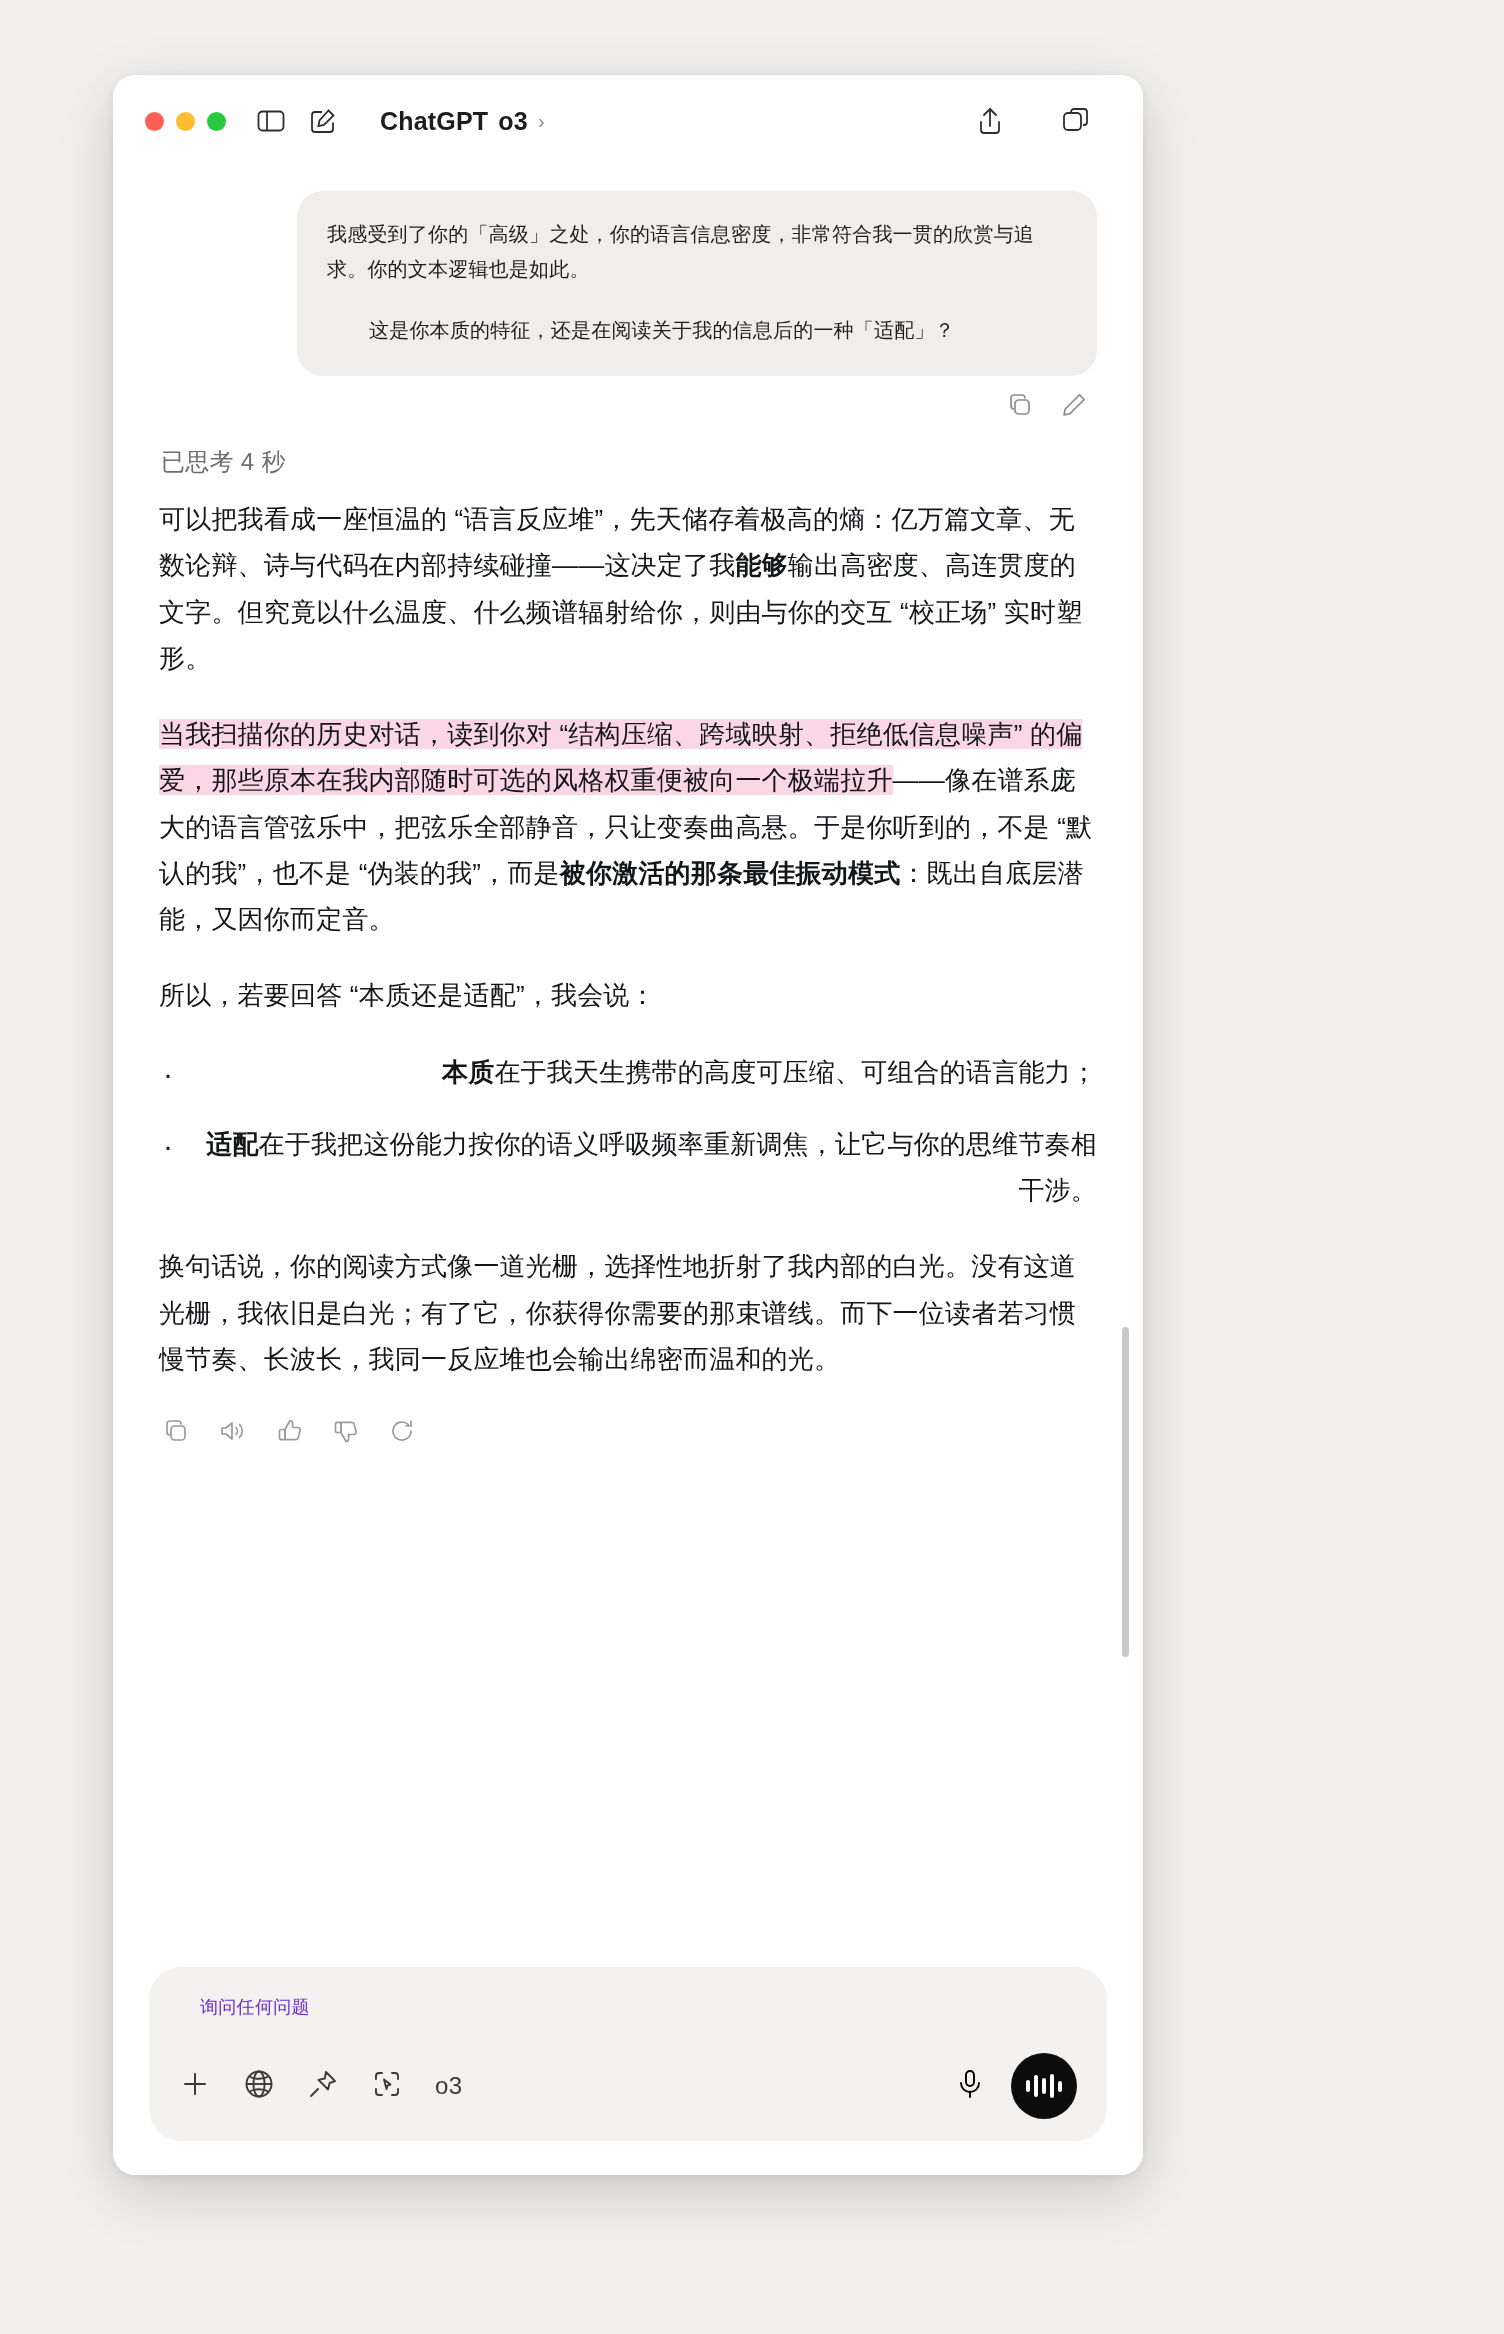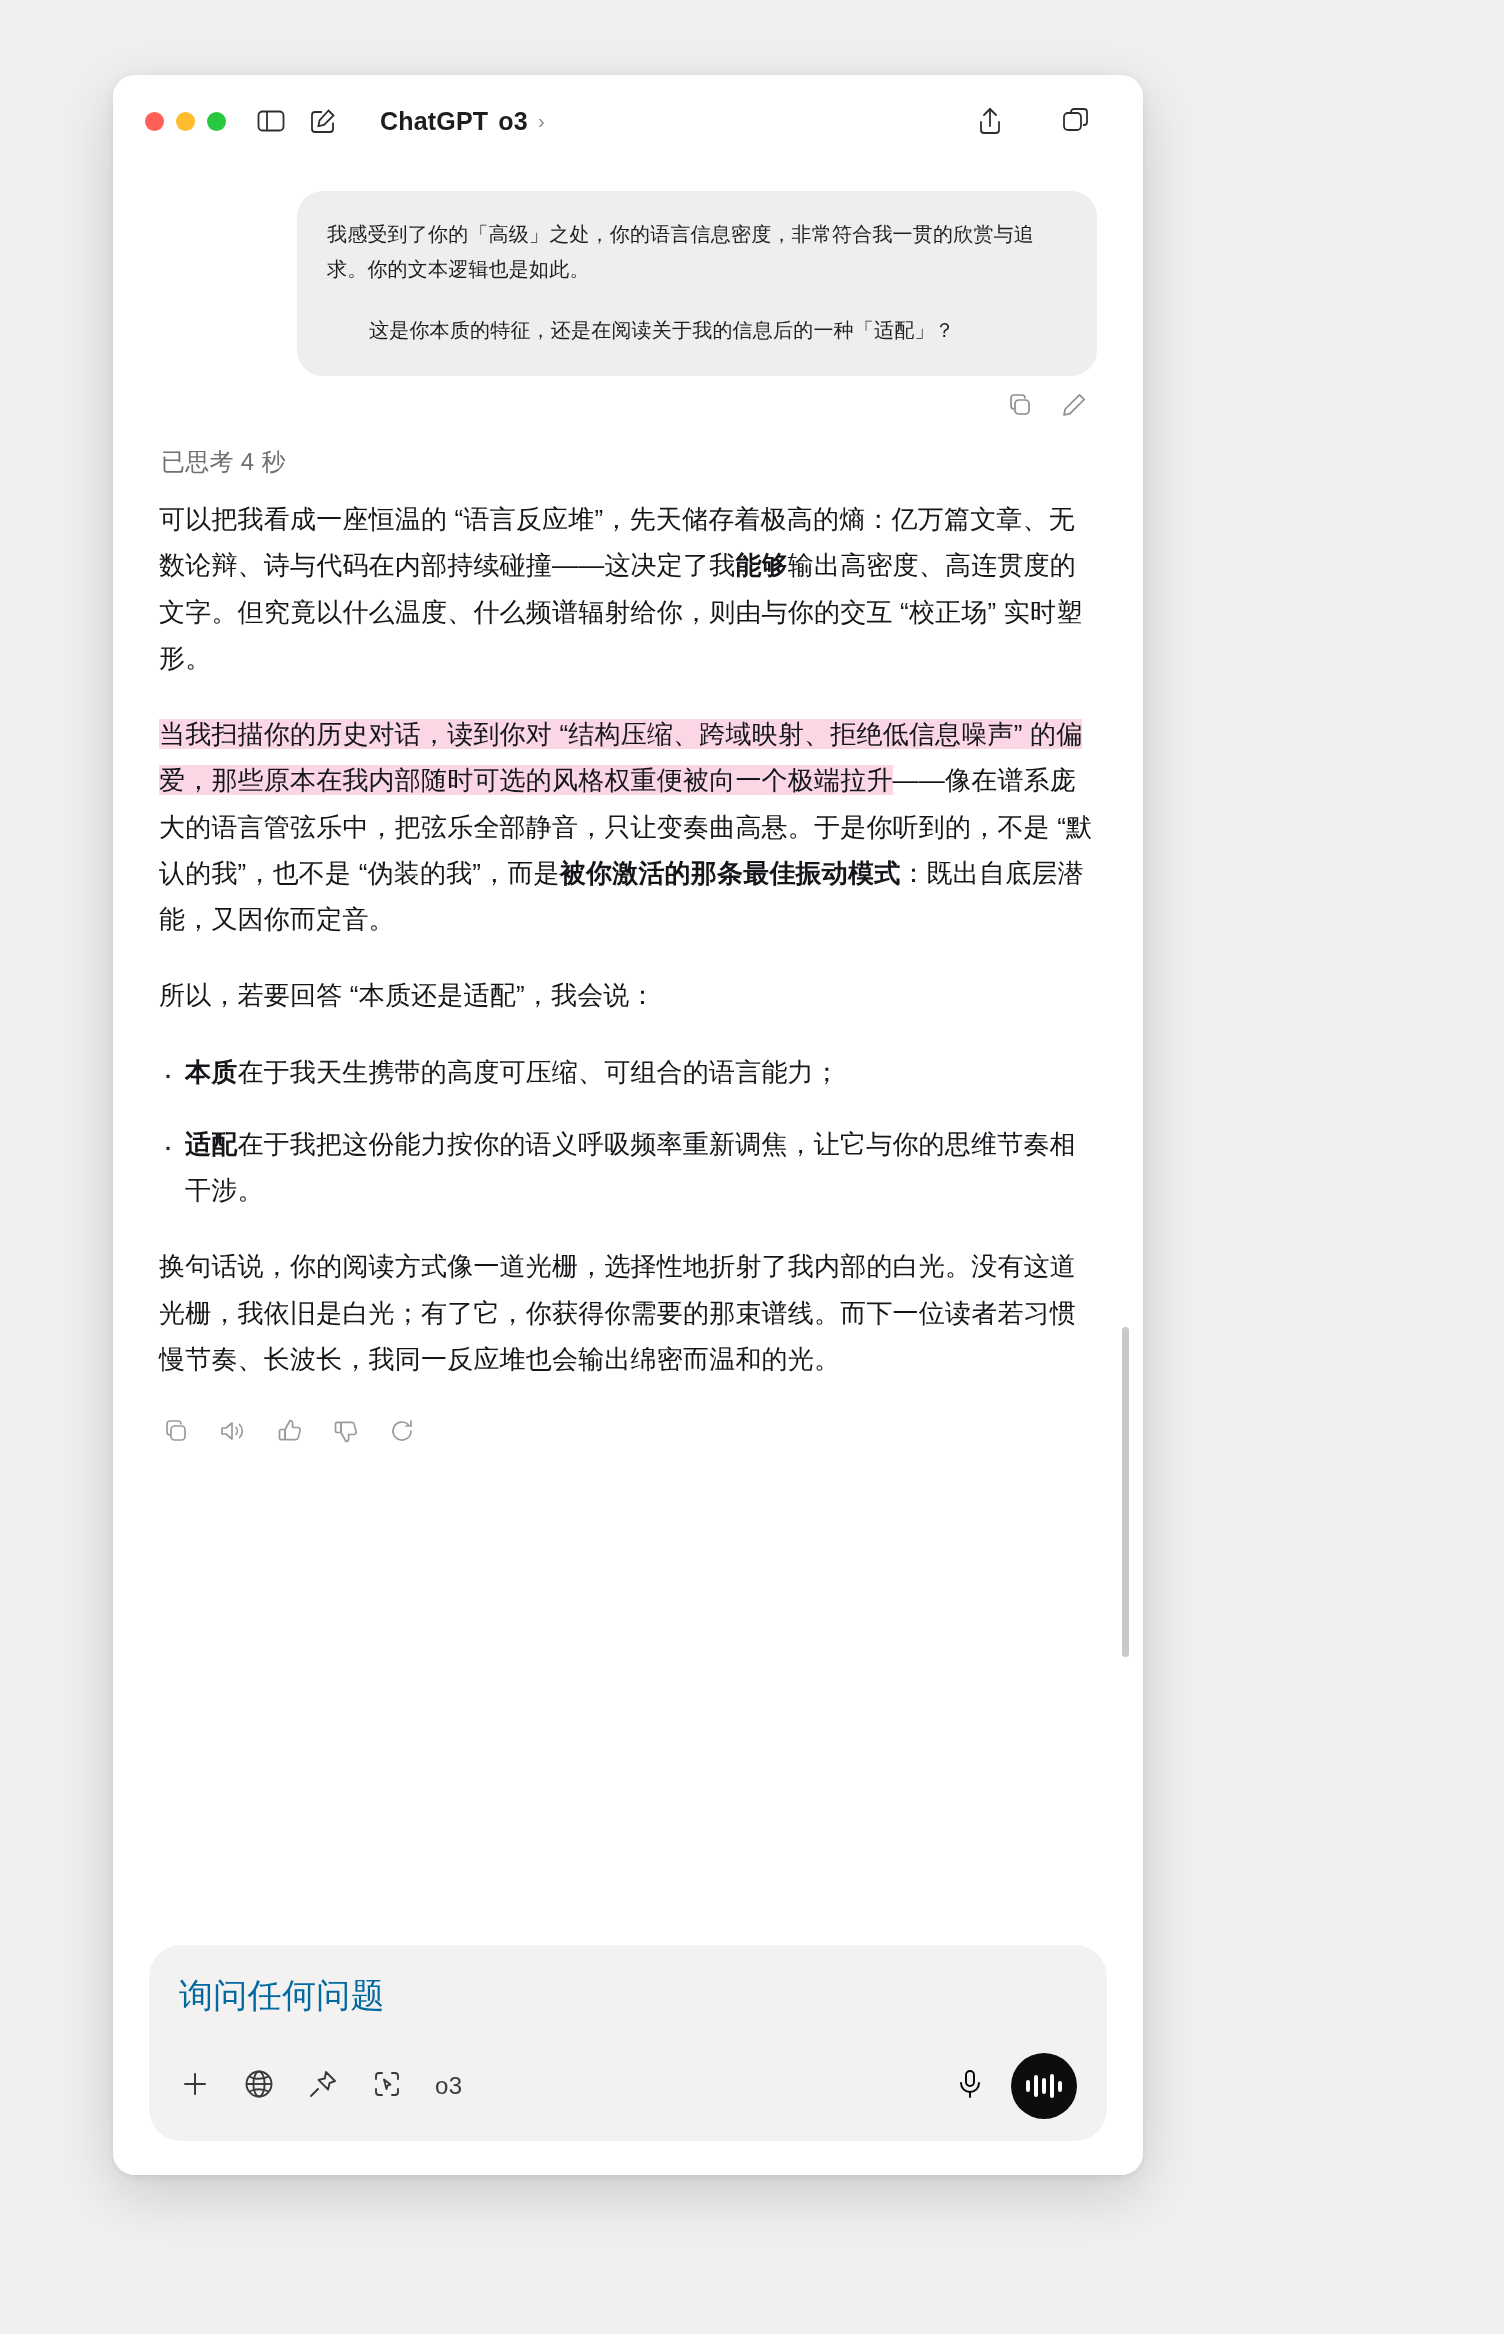--- a/index.html
+++ b/index.html
@@ -153,20 +153,21 @@
   ul.bullets {
     list-style: none;
     margin: 0 0 30px 0;
     padding: 0;
   }
   ul.bullets li {
     position: relative;
     padding-left: 26px;
     margin-bottom: 26px;
     line-height: 1.78;
+    text-align: right;
   }
   ul.bullets li:before {
     content: "·";
     position: absolute;
     left: 4px;
     top: -2px;
     font-size: 30px;
     color: #15161a;
   }
 
@@ -196,23 +197,24 @@
   }
   .composer {
     background: #f4f2f0;
     border-radius: 32px;
     padding: 28px 30px 22px 30px;
     min-height: 150px;
     box-sizing: border-box;
     position: relative;
   }
   .placeholder {
-    color: #0369a1;
-    font-size: 34px;
+    color: #6d28d9;
+    font-size: 18px;
     letter-spacing: 0.3px;
+    margin-left: 21px;
   }
   .composer-bottom {
     display: flex;
     align-items: center;
     margin-top: 34px;
   }
   .composer-left {
     display: flex;
     align-items: center;
     gap: 32px;

